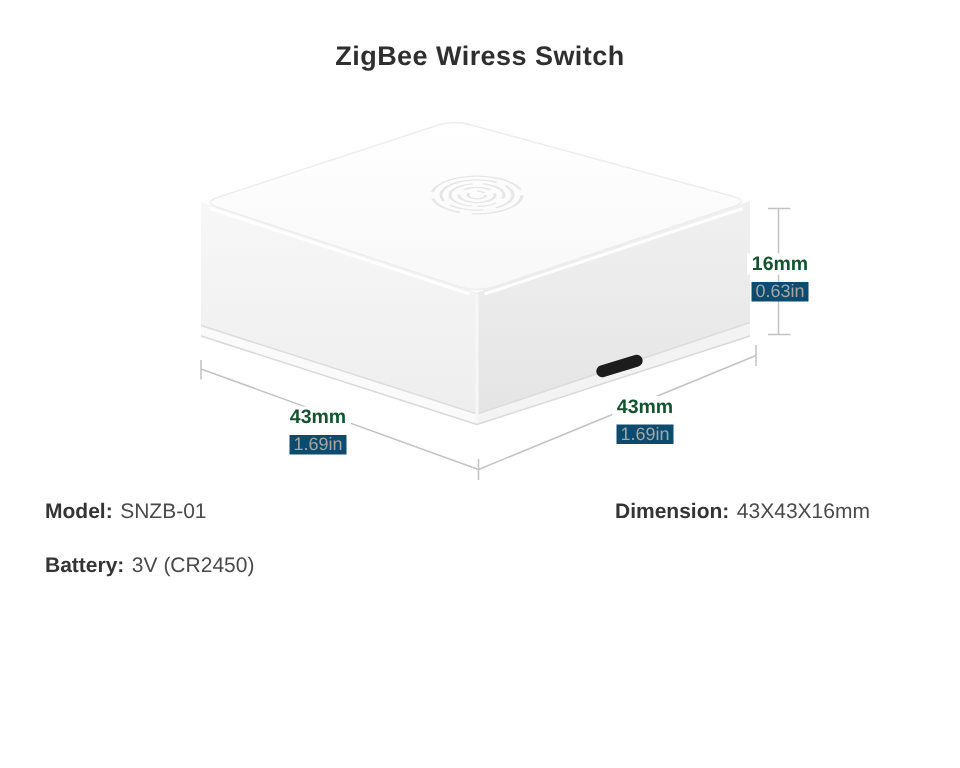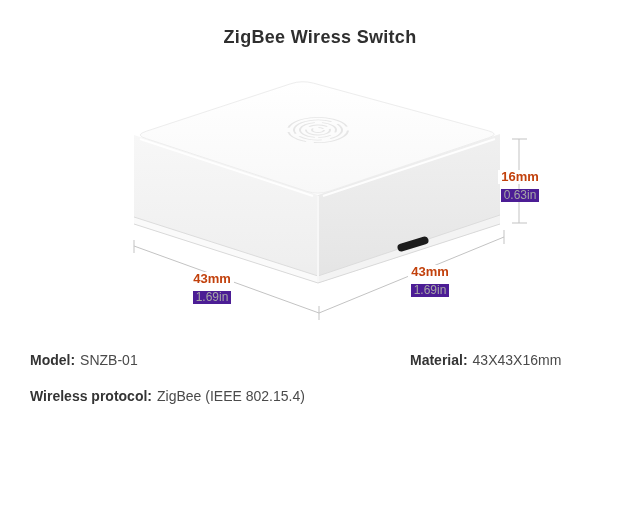--- a/index.html
+++ b/index.html
@@ -6,26 +6,26 @@
   .stage{
     position:relative;width:640px;height:512px;background:#ffffff;overflow:hidden;
     font-family:"Liberation Sans","DejaVu Sans",sans-serif;
   }
   .title{
     position:absolute;top:27px;left:0;right:0;margin:0;
     text-align:center;font-size:18px;font-weight:bold;color:#2f2f2f;letter-spacing:.3px;
   }
   .render{position:absolute;left:0;top:0;width:640px;height:340px;}
   .dim{position:absolute;text-align:center;}
-  .dim .mm{display:inline-block;font-weight:bold;font-size:13px;color:#c2410c;background:#fff;padding:0 3px;line-height:14px;}
-  .dim .in{display:inline-block;font-size:12px;color:#a6a6a6;background:#4c1d95;padding:0 3px;line-height:13px;}
+  .dim .mm{display:inline-block;font-weight:bold;font-size:13px;color:#14532d;background:#fff;padding:0 3px;line-height:14px;}
+  .dim .in{display:inline-block;font-size:12px;color:#a6a6a6;background:#0c4a6e;padding:0 3px;line-height:13px;}
   .dim-left{left:176px;top:269px;width:72px;}
   .dim-right{left:394px;top:262px;width:72px;}
   .dim-height{left:488px;top:167px;width:64px;}
-  .specs-col{position:absolute;top:352px;}
+  .specs-col{position:absolute;top:332px;}
   .specs-left{left:30px;}
   .specs-right{left:410px;}
   .spec-row{margin-bottom:20px;font-size:14px;line-height:16px;color:#4a4a4a;white-space:nowrap;}
   .spec-label{font-weight:bold;color:#343434;}
   .spec-value{margin-left:5px;}
 </style>
 </head>
 <body>
 
 <div class="stage">
@@ -106,23 +106,23 @@
   <div class="dim dim-height">
     <span class="mm">16mm</span><br>
     <span class="in">0.63in</span>
   </div>
 
   <div class="specs-col specs-left">
     <div class="spec-row">
       <span class="spec-label">Model:</span><span class="spec-value">SNZB-01</span>
     </div>
     <div class="spec-row">
-      <span class="spec-label">Wireless protocol:</span><span class="spec-value">ZigBee (IEEE 802.15.4)</span>
+      <span class="spec-label">Battery:</span><span class="spec-value">3V (CR2450)</span>
     </div>
   </div>
 
   <div class="specs-col specs-right">
     <div class="spec-row">
-      <span class="spec-label">Material:</span><span class="spec-value">43X43X16mm</span>
+      <span class="spec-label">Dimension:</span><span class="spec-value">43X43X16mm</span>
     </div>
   </div>
 
 </div>
 
 </body></html>

